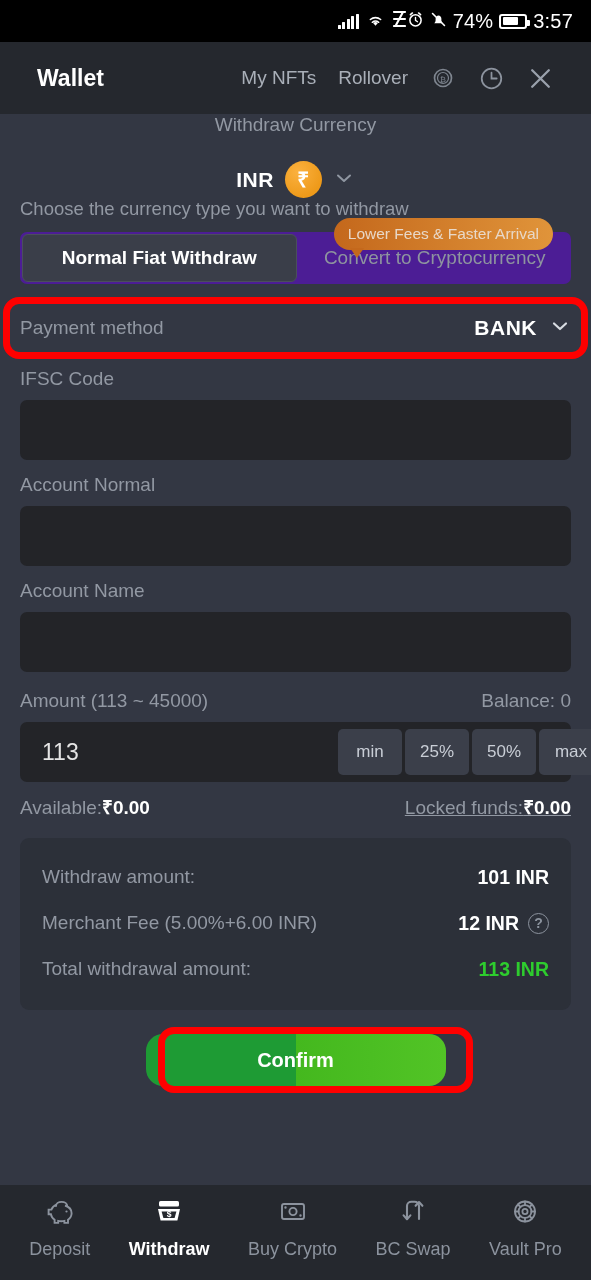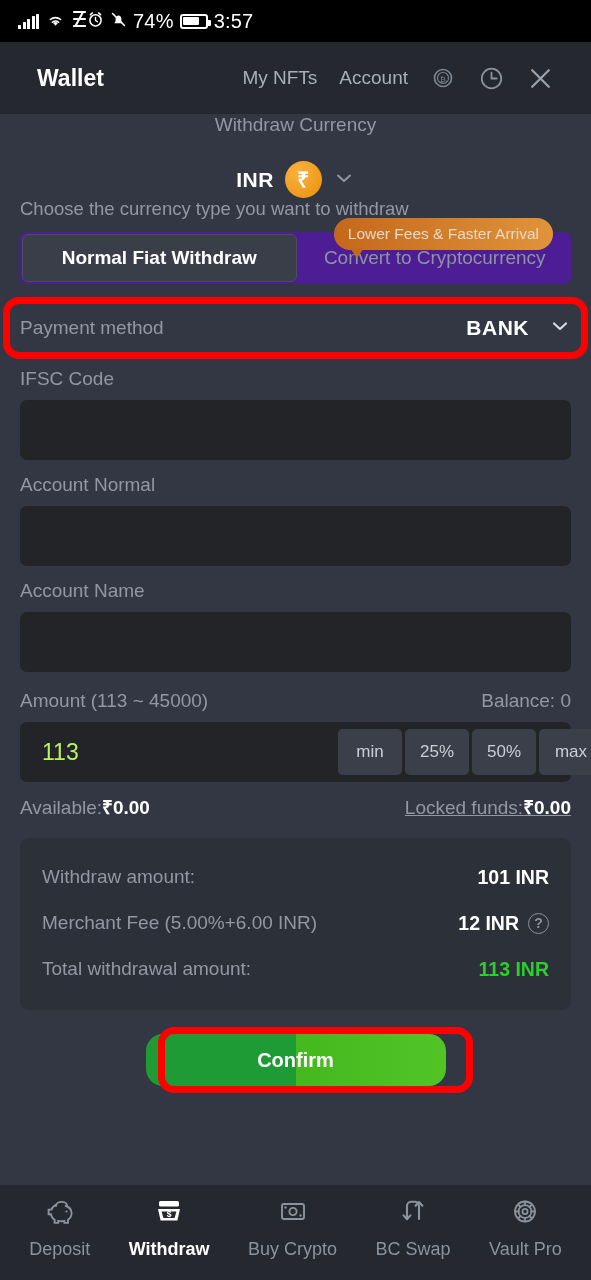--- a/index.html
+++ b/index.html
@@ -7,21 +7,21 @@
     width: 591px; height: 1280px;
     background: #333743;
     font-family: "Liberation Sans", sans-serif;
     overflow: hidden;
   }
   .phone { position: relative; width: 591px; height: 1280px; background: #333743; display: flex; flex-direction: column; }
 
   
   .statusbar {
     height: 42px; background: #000; color: #fff;
-    display: flex; align-items: center; justify-content: flex-start;
+    display: flex; align-items: center; justify-content: flex-end;
     padding: 0 18px; flex: 0 0 42px;
   }
   .sb-left, .sb-right { display: flex; align-items: center; gap: 7px; }
   .sb-right { gap: 6px; }
   .sb-text { font-size: 20px; font-weight: 400; letter-spacing: .2px; }
   .bars { display: flex; align-items: flex-end; gap: 1.5px; height: 15px; }
   .bars i { display: block; width: 3px; background: #fff; border-radius: .5px; }
   .bars i:nth-child(1){height:4px}.bars i:nth-child(2){height:7px}
   .bars i:nth-child(3){height:10px}.bars i:nth-child(4){height:13px}.bars i:nth-child(5){height:15px}
   .battery { width: 28px; height: 15px; border: 2px solid #fff; border-radius: 3px; position: relative; padding: 1.5px; }
@@ -68,38 +68,38 @@
     color:#E8D8C8; font-size:15.5px; padding:7px 14px; border-radius:16px;
     white-space:nowrap; z-index:5;
   }
   .tooltip::after { content:""; position:absolute; left:16px; bottom:-8px;
     border-left:7px solid transparent; border-right:7px solid transparent;
     border-top:10px solid #C4681C; }
 
   
   .pm-wrap { position:relative; margin: 18px -20px 0; padding: 0 20px; }
   .pm-row { height:52px; display:flex; align-items:center; justify-content:space-between; }
-  .pm-value { display:flex; align-items:center; gap:20px; }
+  .pm-value { display:flex; align-items:center; gap:12px; }
   .pm-value .v { color:#fff; font-size:21px; font-weight:bold; letter-spacing:.5px; }
   .redbox { position:absolute; border:7px solid #FF0000; border-radius:16px; pointer-events:none; z-index:6; }
 
   
   .field { margin-top: 14px; }
   .field .label { display:block; margin-bottom: 10px; }
   .input {
     height:60px; background:#232428; border-radius:7px; width:100%;
     border:none; color:#fff; font-size:20px; padding:0 16px;
     font-family:"Liberation Sans", sans-serif;
   }
   .input::placeholder { color:#6A707A; }
 
   
   .amt-head { margin-top: 18px; margin-bottom: 10px; }
   .amt-box { height:60px; background:#232428; border-radius:7px; display:flex; align-items:center; padding: 0 6px 0 0; }
-  .amt-input { flex:1; background:transparent; border:none; color:#bef264; font-size:23px; padding-left:22px; outline:none;
+  .amt-input { flex:1; background:transparent; border:none; color:#e5e5e5; font-size:23px; padding-left:22px; outline:none;
                font-family:"Liberation Sans", sans-serif; }
   .quick { display:flex; gap:3px; padding-right:4px; }
   .quick button { background:#3B3F4A; border:none; color:#C9CED6; font-size:17px;
                   height:46px; width:64px; border-radius:5px; cursor:pointer;
                   font-family:"Liberation Sans", sans-serif; }
   .avail-row { margin-top: 12px; }
   .avail, .locked { color:#9298A3; font-size:19px; }
   .avail b, .locked b { color:#fff; font-weight:bold; }
   .locked { text-decoration: underline; }
 
@@ -178,21 +178,21 @@
           <span></span>
         </span>
       <span class="sb-text">3:57</span>
     </div>
   </div>
 
   <div class="header">
     <div class="title">Wallet</div>
     <div class="header-right">
       <span class="hlink">My NFTs</span>
-      <span class="hlink">Account</span>
+      <span class="hlink">Rollover</span>
       <span class="hicon">
         <svg width="26" height="26" viewBox="0 0 26 26">
             <circle cx="13" cy="13" r="8.5" stroke="#7E858F" stroke-width="1.7" fill="none"></circle>
             <circle cx="13" cy="13" r="5.5" stroke="#7E858F" stroke-width="1.2" fill="none"></circle>
             <text x="13" y="17" text-anchor="middle" font-size="8" fill="#7E858F" font-family="Liberation Sans">₿</text>
           </svg>
       </span>
       <span class="hicon">
         <svg width="27" height="27" viewBox="0 0 26 26">
             <circle cx="13" cy="13" r="9.4" stroke="#8C939E" stroke-width="1.7" fill="none"></circle>

